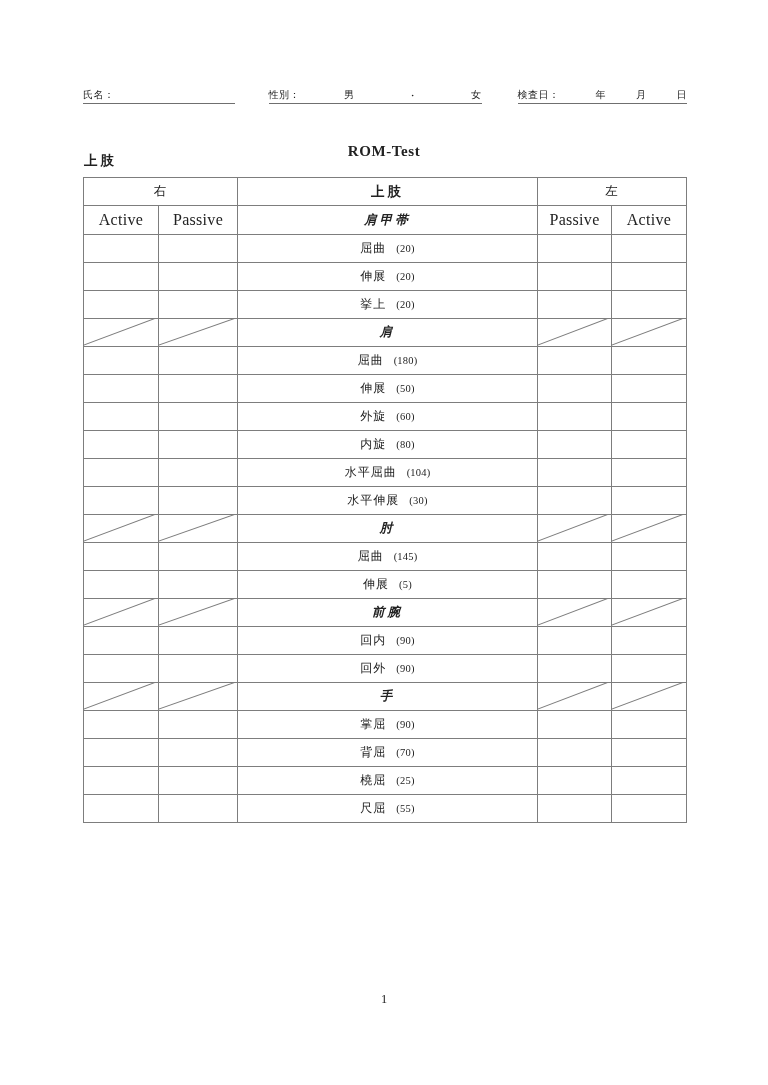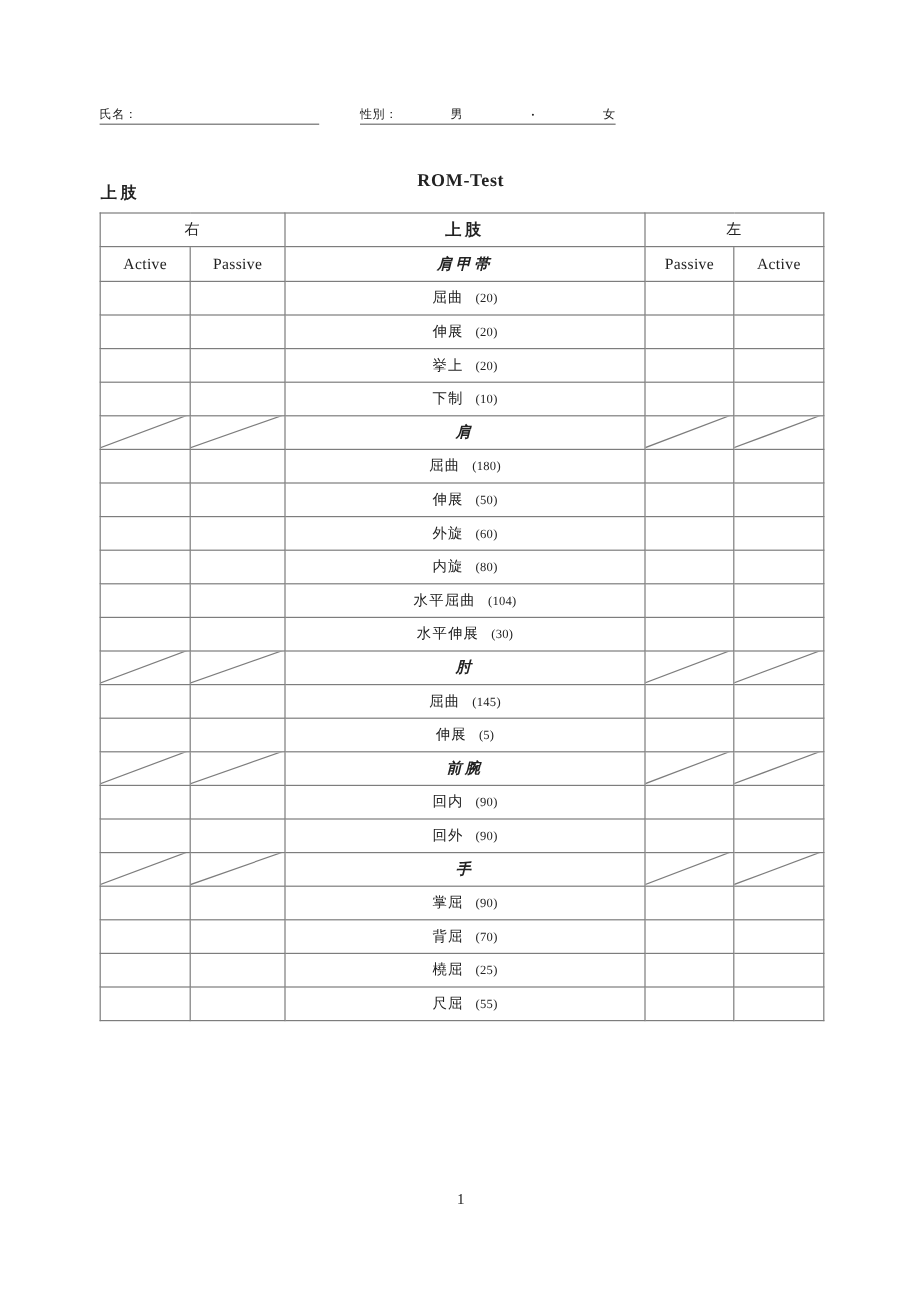--- a/index.html
+++ b/index.html
@@ -111,21 +111,21 @@
   }
   .side-head .part {
     font-weight: bold;
     font-size: 13.5px;
     letter-spacing: 3px;
   }
 
   
   .ap-head td { height: 28px; }
   .ap-head .ap {
-    font-size: 13px;
+    font-size: 16px;
     letter-spacing: 0.3px;
     text-align: center;
   }
 
   
   .sec-name {
     font-weight: bold;
     font-style: italic;
     font-size: 13.5px;
     letter-spacing: 3px;
@@ -180,20 +180,26 @@
       <span class="val"></span>
     </span>
 
     <span class="field field-sex">
       <span class="lbl">性別：</span>
       <span class="sex-opts">男</span>
       <span class="sex-opts sex-sep">・</span>
       <span class="sex-opts">女</span>
     </span>
 
+    <span class="field field-date">
+      <span class="lbl">検査日：</span>
+      <span class="date-unit first">年</span>
+      <span class="date-unit">月</span>
+      <span class="date-unit">日</span>
+    </span>
   </div>
 
   <div class="doc-title">ROM-Test</div>
 
   <div class="section-label">上肢</div>
 
   <table class="rom-table">
     <colgroup>
       <col class="c-ra">
         <col class="c-rp">
@@ -229,27 +235,20 @@
           <td></td>
         </tr>
         <tr>
           <td></td>
           <td></td>
           <td><span class="meas-name">挙上</span><span class="meas-val">(20)</span></td>
           <td></td>
           <td></td>
         </tr>
         <tr>
-          <td></td>
-          <td></td>
-          <td><span class="meas-name">下制</span><span class="meas-val">(10)</span></td>
-          <td></td>
-          <td></td>
-        </tr>
-        <tr>
           <td class="strike w-ra"></td>
           <td class="strike w-rp"></td>
           <td class="sec-name">肩</td>
           <td class="strike w-lp"></td>
           <td class="strike w-la"></td>
         </tr>
         <tr>
           <td></td>
           <td></td>
           <td><span class="meas-name">屈曲</span><span class="meas-val">(180)</span></td>

